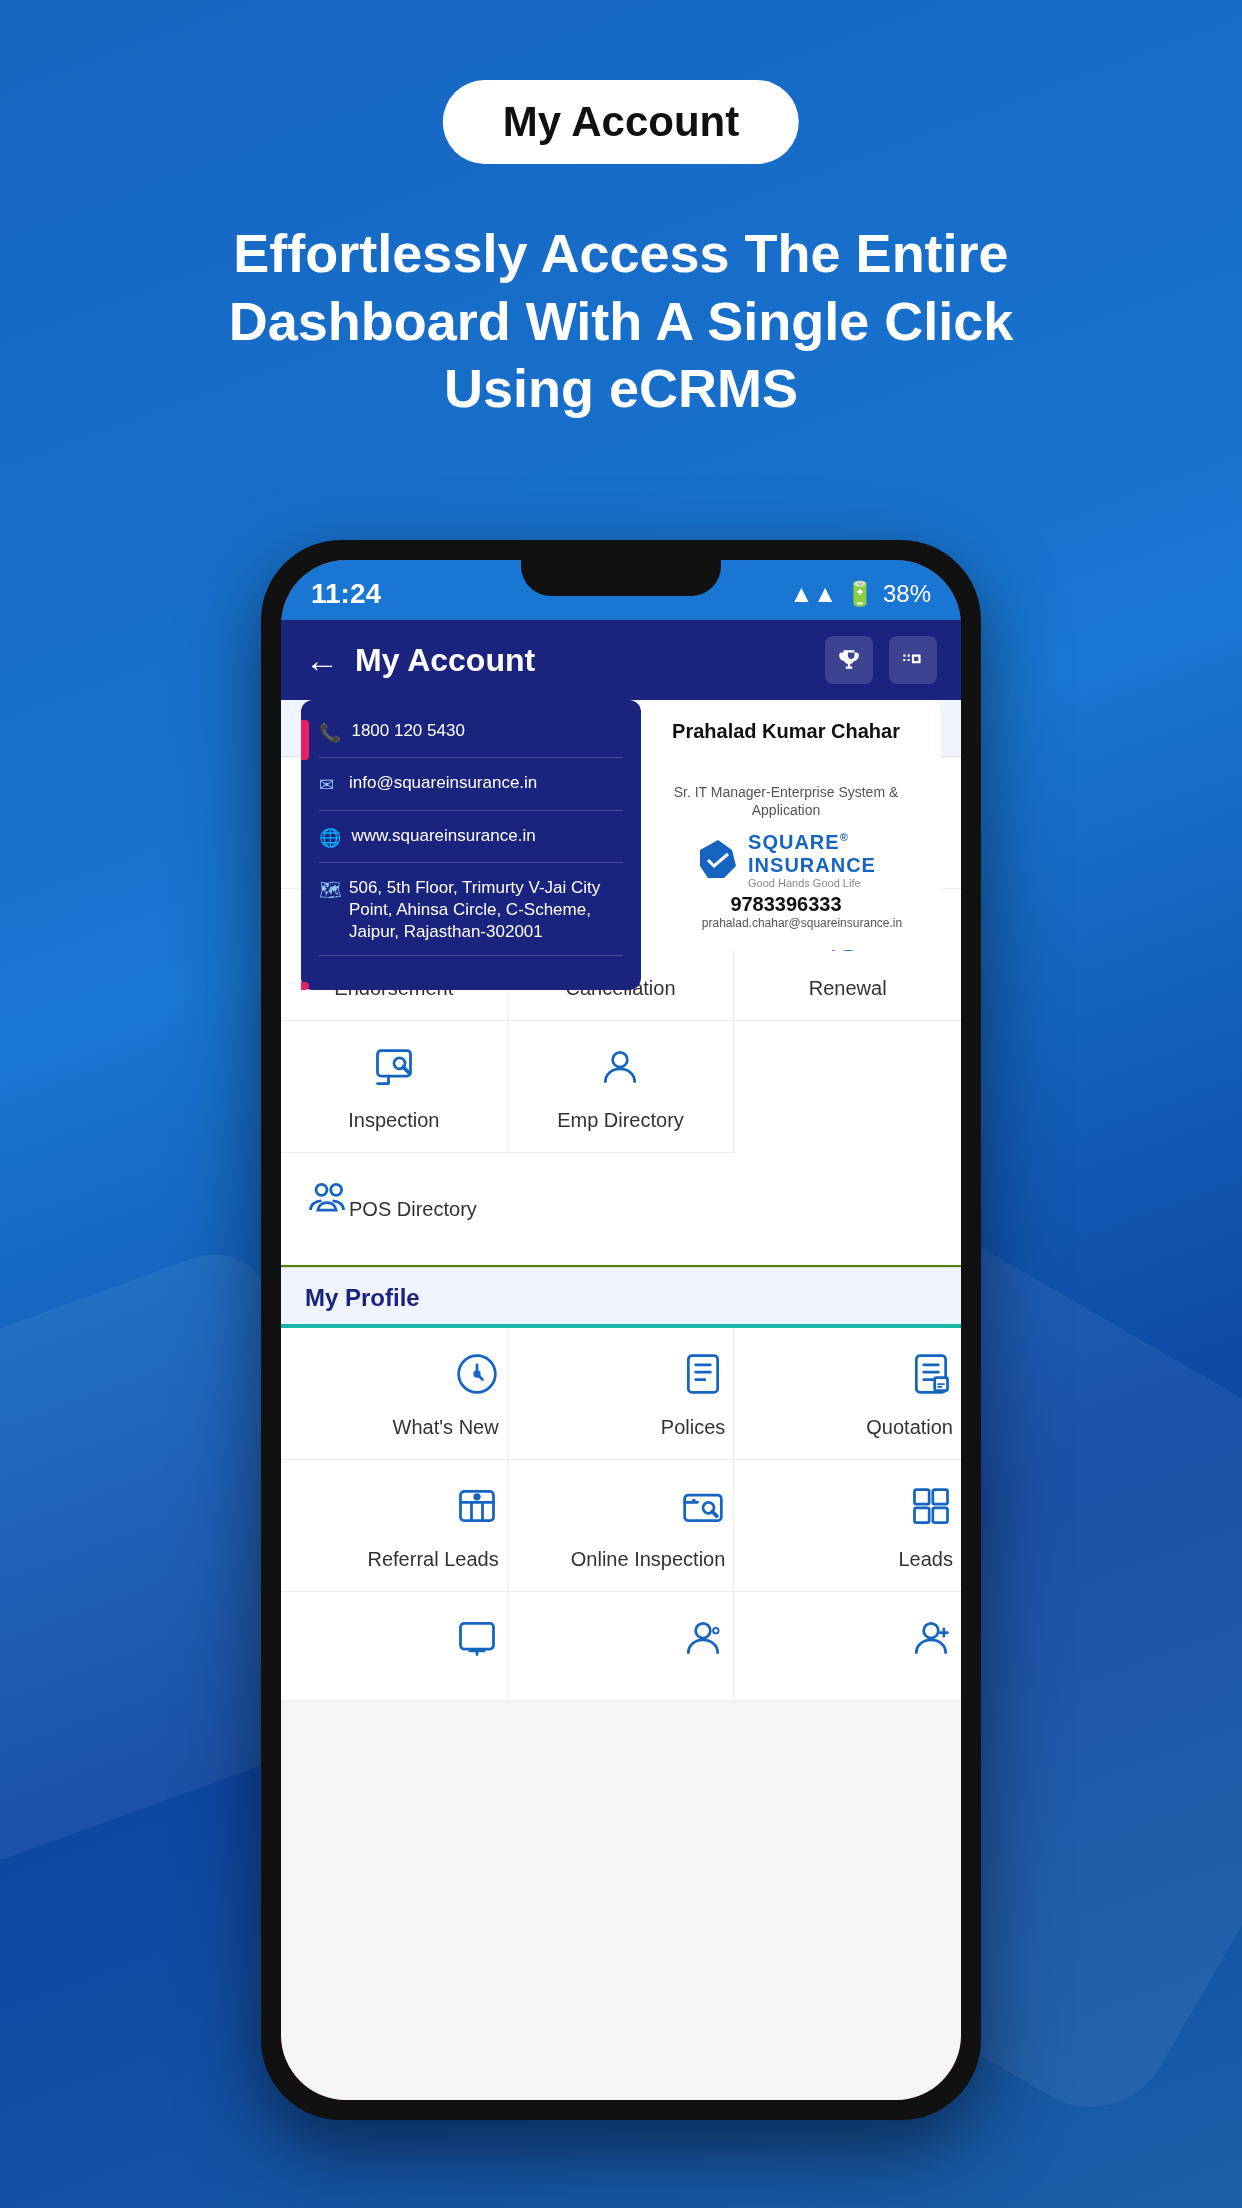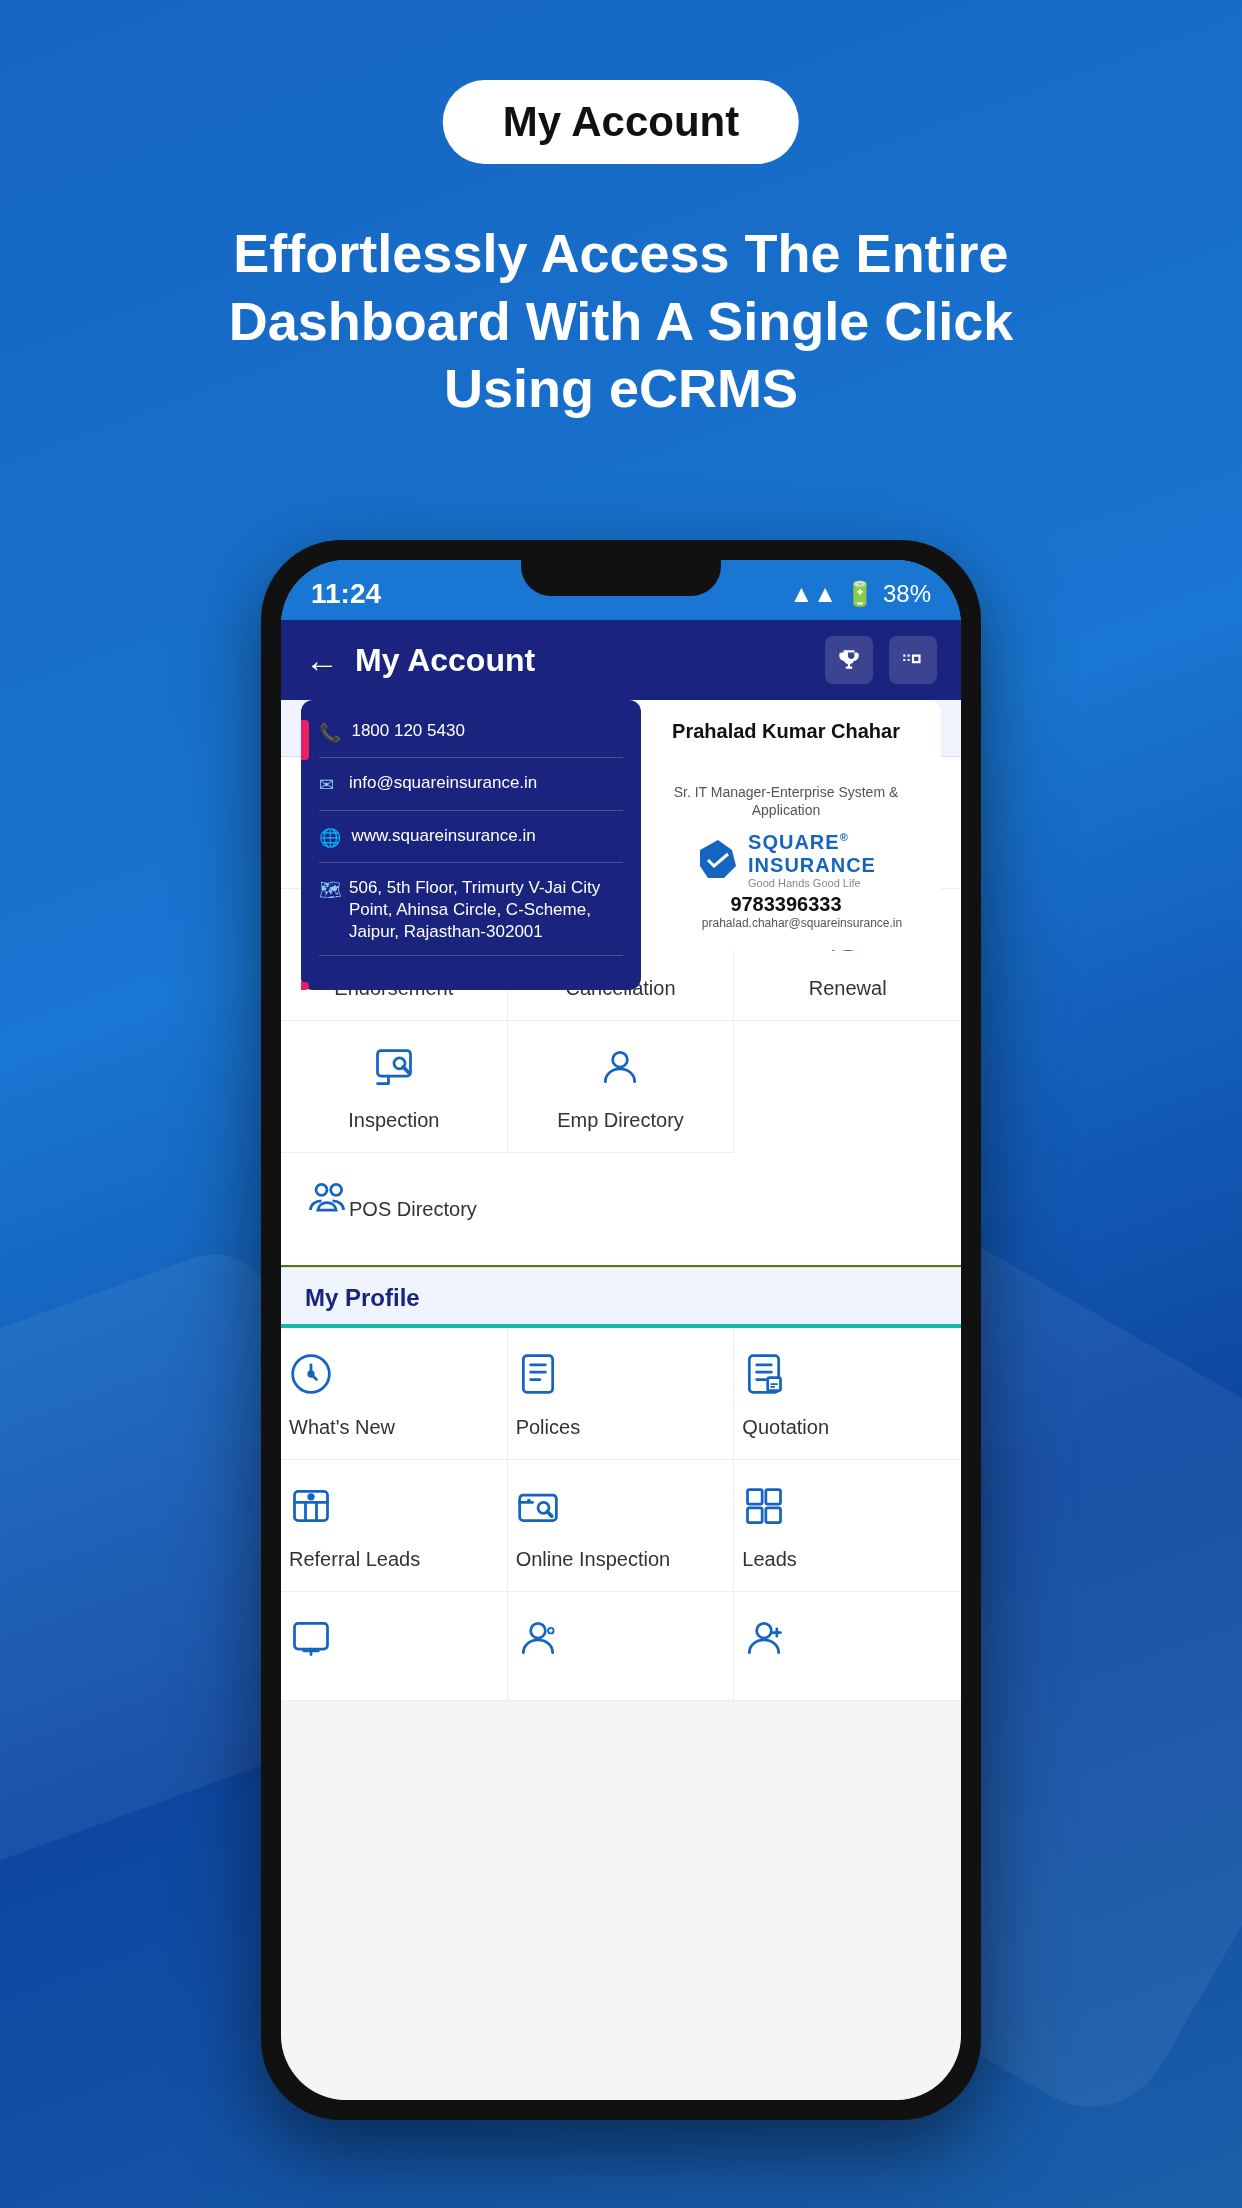--- a/index.html
+++ b/index.html
@@ -77,21 +77,21 @@
       background: #111;
       border-radius: 80px;
       padding: 20px;
       box-shadow: 0 30px 80px rgba(0,0,0,0.5);
       z-index: 20;
     }
 
     .phone-screen {
       width: 100%;
       height: 100%;
-      background: #14b8a6;
+      background: #b91c1c;
       border-radius: 65px;
       overflow: hidden;
       position: relative;
     }
 
     
     .phone-notch {
       position: absolute;
       top: 0;
       left: 50%;
@@ -338,21 +338,21 @@
     }
 
     .profile-grid {
       display: grid;
       grid-template-columns: repeat(3, 1fr);
       background: white;
     }
     .profile-grid-item {
       display: flex;
       flex-direction: column;
-      align-items: flex-start;
+      align-items: flex-end;
       justify-content: center;
       padding: 24px 8px 20px;
       border-right: 1px solid #eee;
       border-bottom: 1px solid #eee;
     }
     .profile-grid-item:nth-child(3n) { border-right: none; }
 
     
     .screen-content {
       height: calc(100% - 140px);

